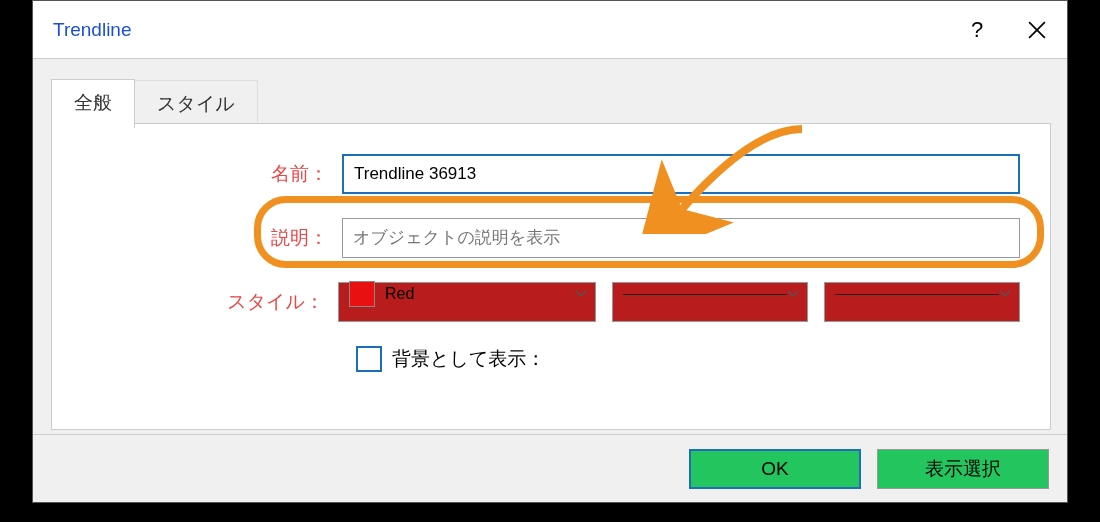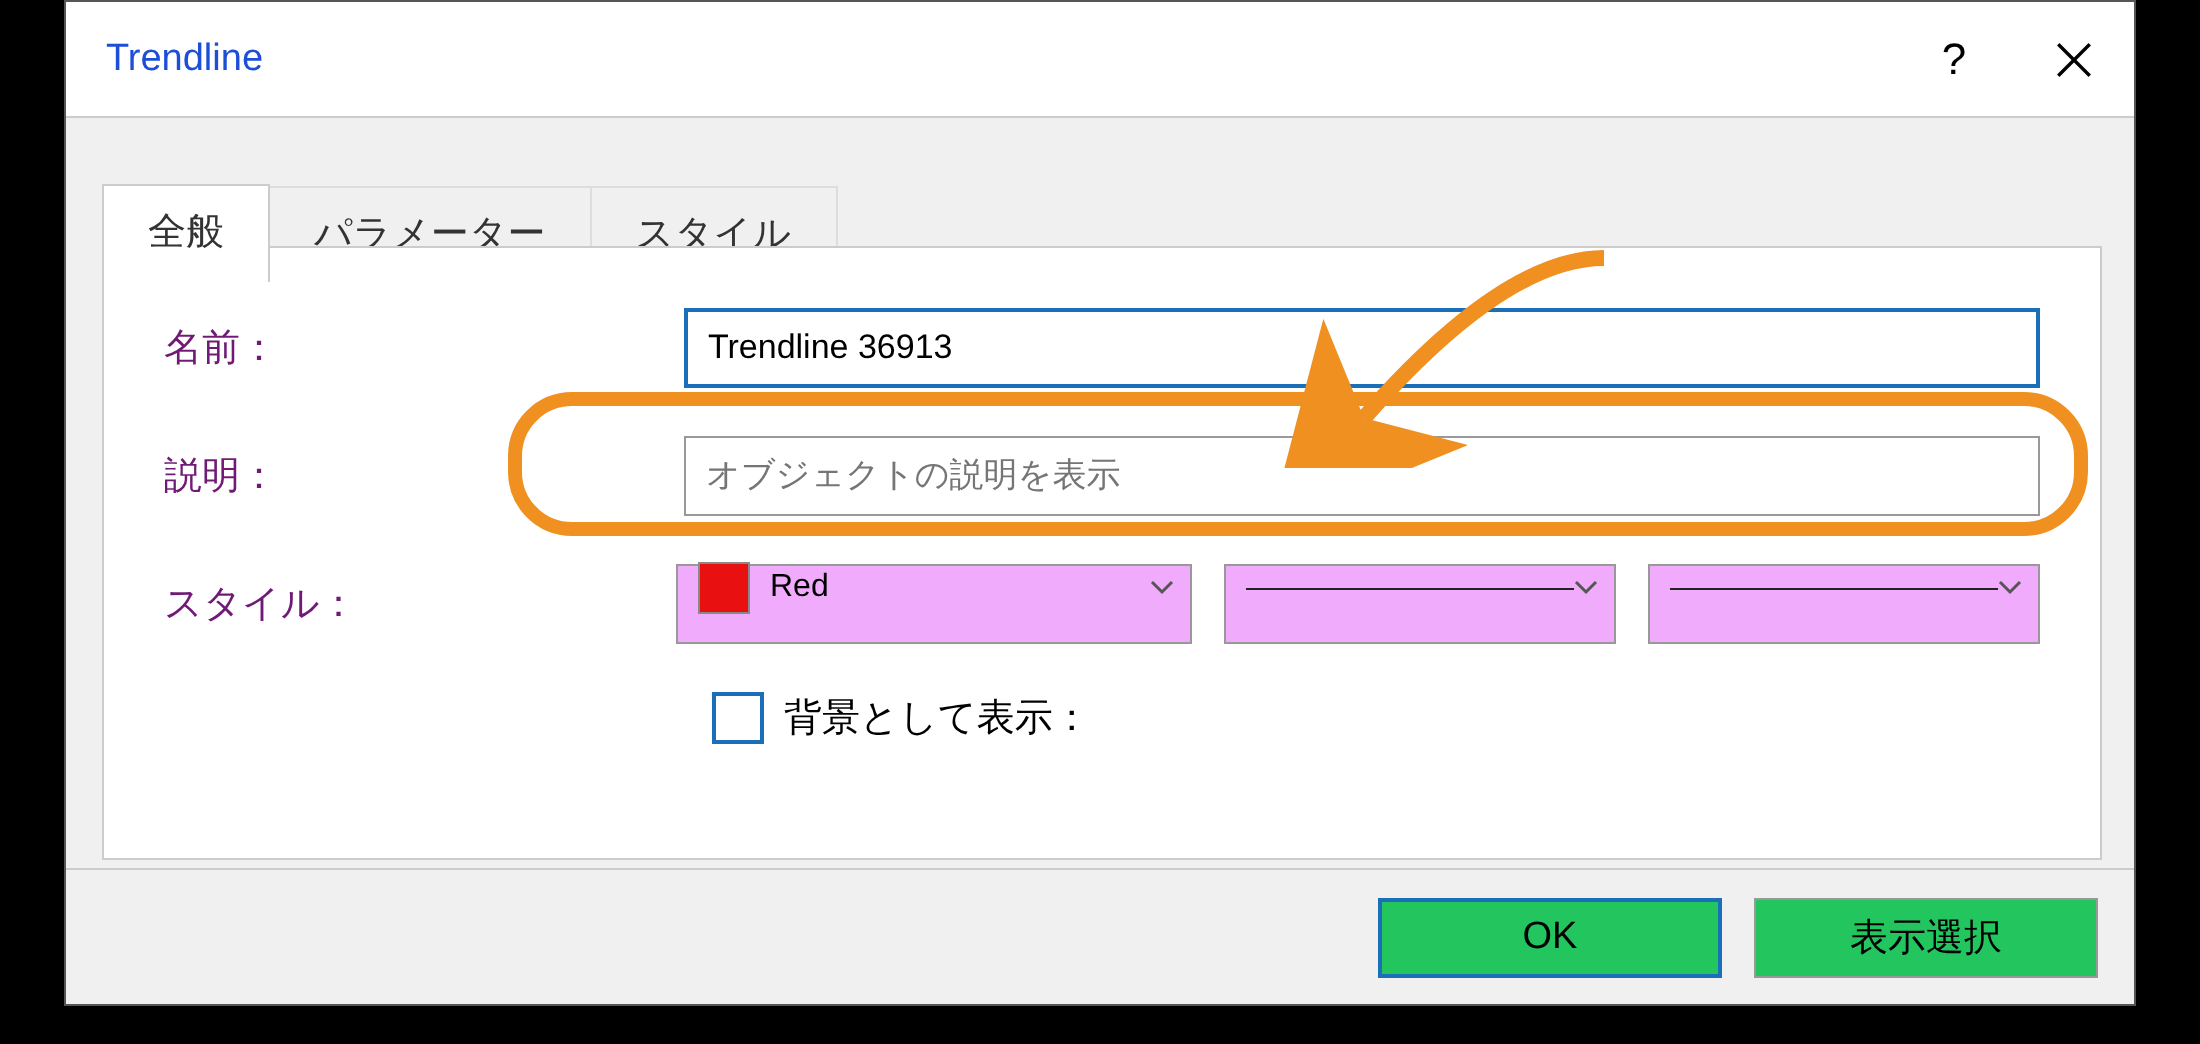--- a/index.html
+++ b/index.html
@@ -48,21 +48,21 @@
     }
     .titlebar .close-btn svg { width: 18px; height: 18px; }
     .body {
       flex: 1;
       position: relative;
       background: #f0f0f0;
     }
     .tabs {
       position: absolute;
       left: 18px;
-      top: 33px;
+      top: 20px;
       display: flex;
       align-items: flex-end;
     }
     .tab {
       padding: 10px 22px;
       font-size: 19px;
       color: #333;
       border: 1px solid #ccc;
       border-bottom: none;
       background: #f0f0f0;
@@ -95,24 +95,24 @@
     .form {
       padding: 30px 30px 0 30px;
     }
     .row {
       display: flex;
       align-items: center;
       margin-bottom: 24px;
     }
     .lbl {
       width: 260px;
-      text-align: left;
+      text-align: right;
       padding-right: 14px;
       font-size: 19px;
-      color: #701a75;
+      color: #ef4444;
     }
     .field-wrap {
       flex: 1;
       display: flex;
       gap: 14px;
     }
     .text-input {
       height: 40px;
       border: 2px solid #1a6fb8;
       padding: 0 10px;
@@ -132,21 +132,21 @@
       height: 72px;
       border: 7px solid #f09020;
       border-radius: 32px;
       pointer-events: none;
       z-index: 10;
     }
     .style-row .field-wrap { gap: 16px; }
     .combo {
       height: 40px;
       border: 1px solid #999;
-      background: #f0abfc;
+      background: #b91c1c;
       display: flex;
       align-items: center;
       padding: 0 8px 16px 10px;
       cursor: pointer;
       position: relative;
     }
     .combo .chev {
       margin-left: auto;
       width: 12px; height: 12px;
       display: flex; align-items: center; justify-content: center;
@@ -229,23 +229,20 @@
         <line x1="15" y1="1" x2="1" y2="15" stroke="#000" stroke-width="1.5"></line>
       </svg>
     </div>
   </div>
 
   <div class="body">
 
     <div class="tabs">
       <div class="tab active">
         <span>全般</span>
-      </div>
-      <div class="tab">
-        <span>パラメーター</span>
       </div>
       <div class="tab">
         <span>スタイル</span>
       </div>
     </div>
 
     <div class="panel">
 
       <div class="form">
 

